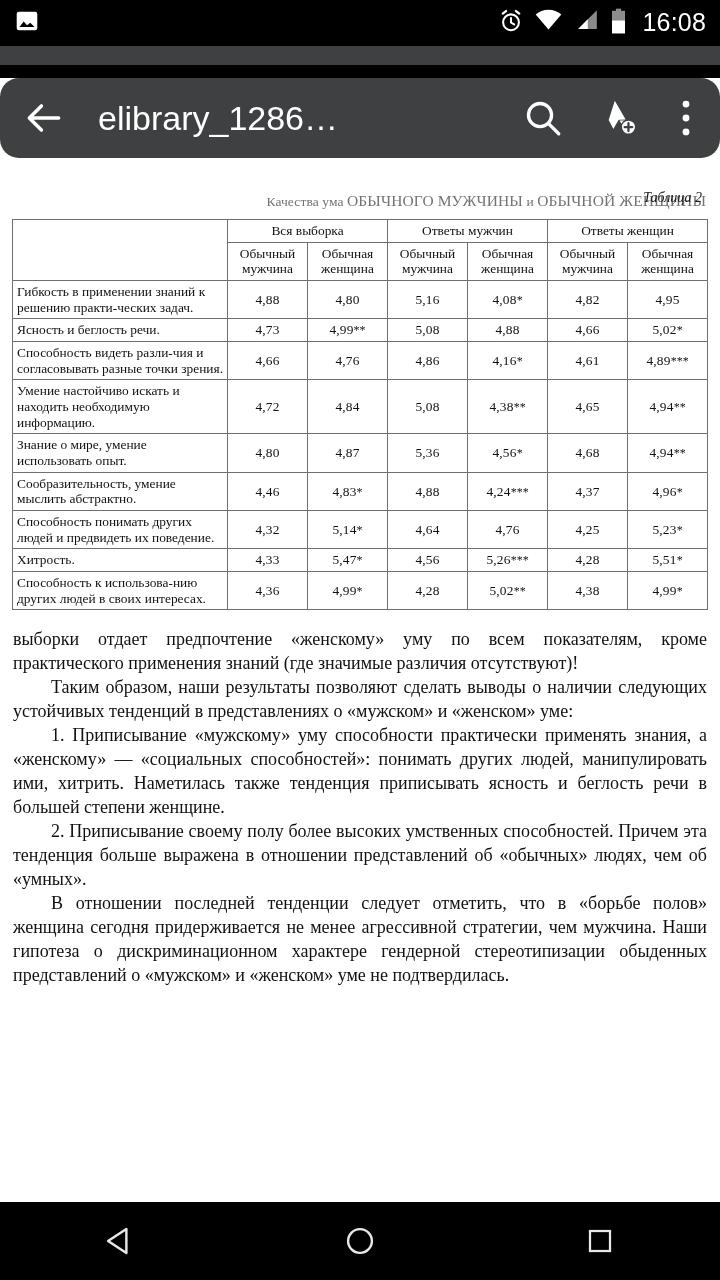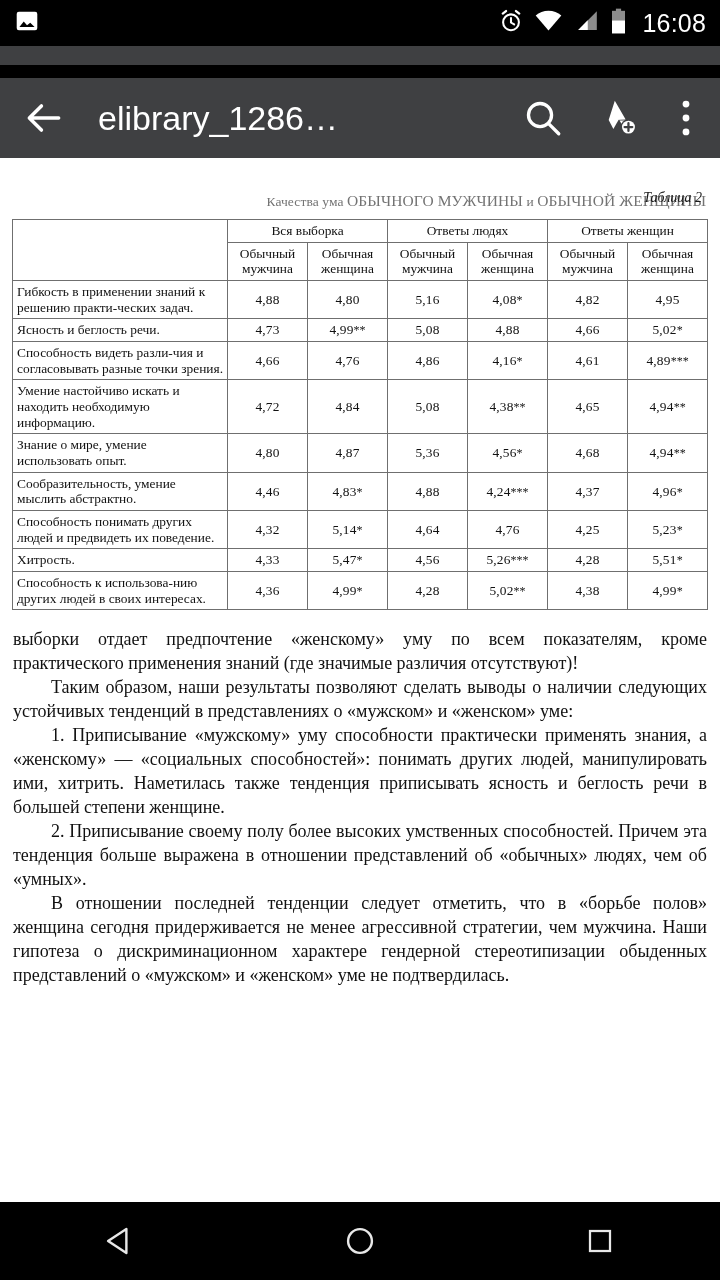--- a/index.html
+++ b/index.html
@@ -10,35 +10,35 @@
     overflow:hidden;
   }
   .screen{position:relative;width:720px;height:1280px;background:#fff;}
 
   
   .statusbar{
     height:46px;background:#000;display:flex;align-items:center;
     padding:0 14px;box-sizing:border-box;
   }
   .sb-left{display:flex;align-items:center;gap:8px;}
-  .sb-right{margin-left:auto;display:flex;align-items:center;gap:11px;}
+  .sb-right{margin-left:auto;display:flex;gap:11px;}
   .sb-clock{
     color:#fff;font-family:"Liberation Sans",sans-serif;
     font-size:25px;letter-spacing:.2px;margin-left:4px;
   }
   .ico{display:block;}
 
   
   .strip-gray{height:19px;background:#3f4042;}
   .strip-black{height:13px;background:#000;}
 
   
   .toolbar{
     height:80px;background:#3f4042;display:flex;align-items:center;
-    padding:0 22px;box-sizing:border-box;
+    padding:0 22px;box-sizing:border-box;border-radius:19px;
   }
   .tb-title{
     color:#fff;font-family:"Liberation Sans",sans-serif;
     font-size:34px;font-weight:400;margin-left:32px;
     white-space:nowrap;overflow:hidden;
   }
   .tb-actions{margin-left:auto;display:flex;align-items:center;gap:34px;}
   .tb-btn{display:flex;align-items:center;justify-content:center;cursor:pointer;}
 
   
@@ -189,21 +189,21 @@
           <col style="width:80px">
         <col style="width:80px">
           <col style="width:80px">
           <col style="width:80px">
           <col style="width:80px">
       </colgroup>
       <thead>
         <tr>
           <th class="blank" rowspan="2"></th>
           <th class="grp" colspan="2">Вся выборка</th>
-          <th class="grp" colspan="2">Ответы людях</th>
+          <th class="grp" colspan="2">Ответы мужчин</th>
           <th class="grp" colspan="2">Ответы женщин</th>
         </tr>
         <tr>
           <th class="sub">Обычный мужчина</th>
           <th class="sub">Обычная женщина</th>
           <th class="sub">Обычный мужчина</th>
           <th class="sub">Обычная женщина</th>
           <th class="sub">Обычный мужчина</th>
           <th class="sub">Обычная женщина</th>
         </tr>

